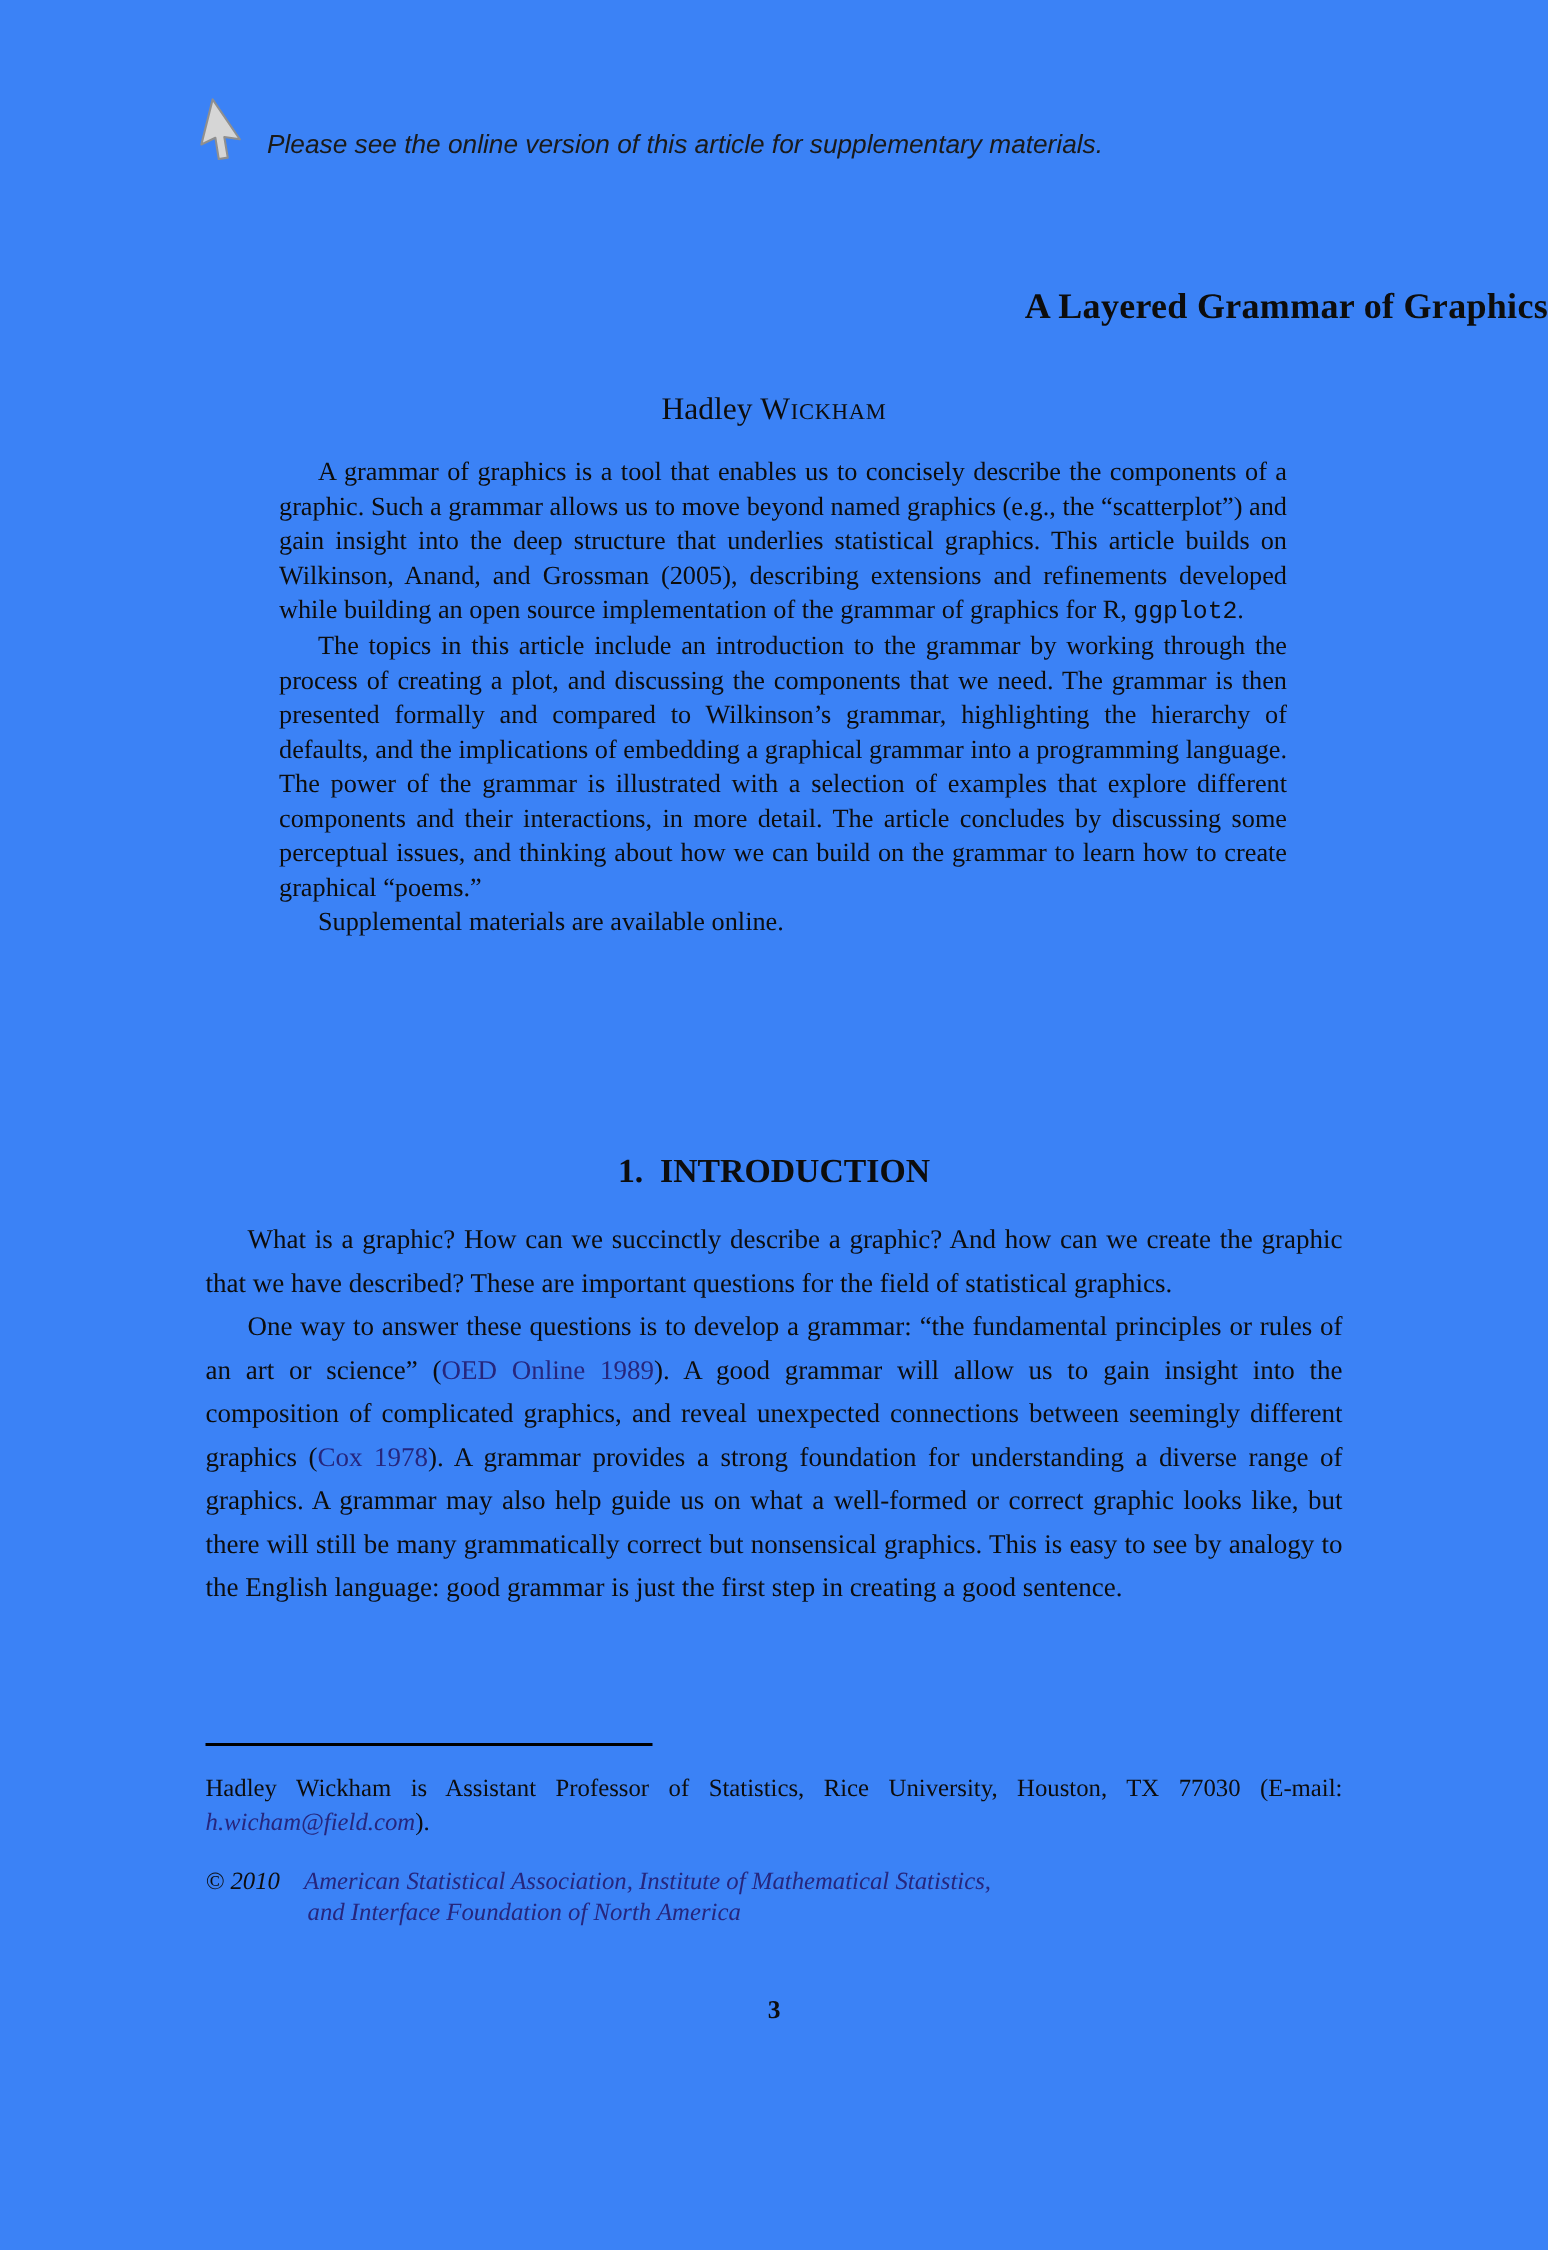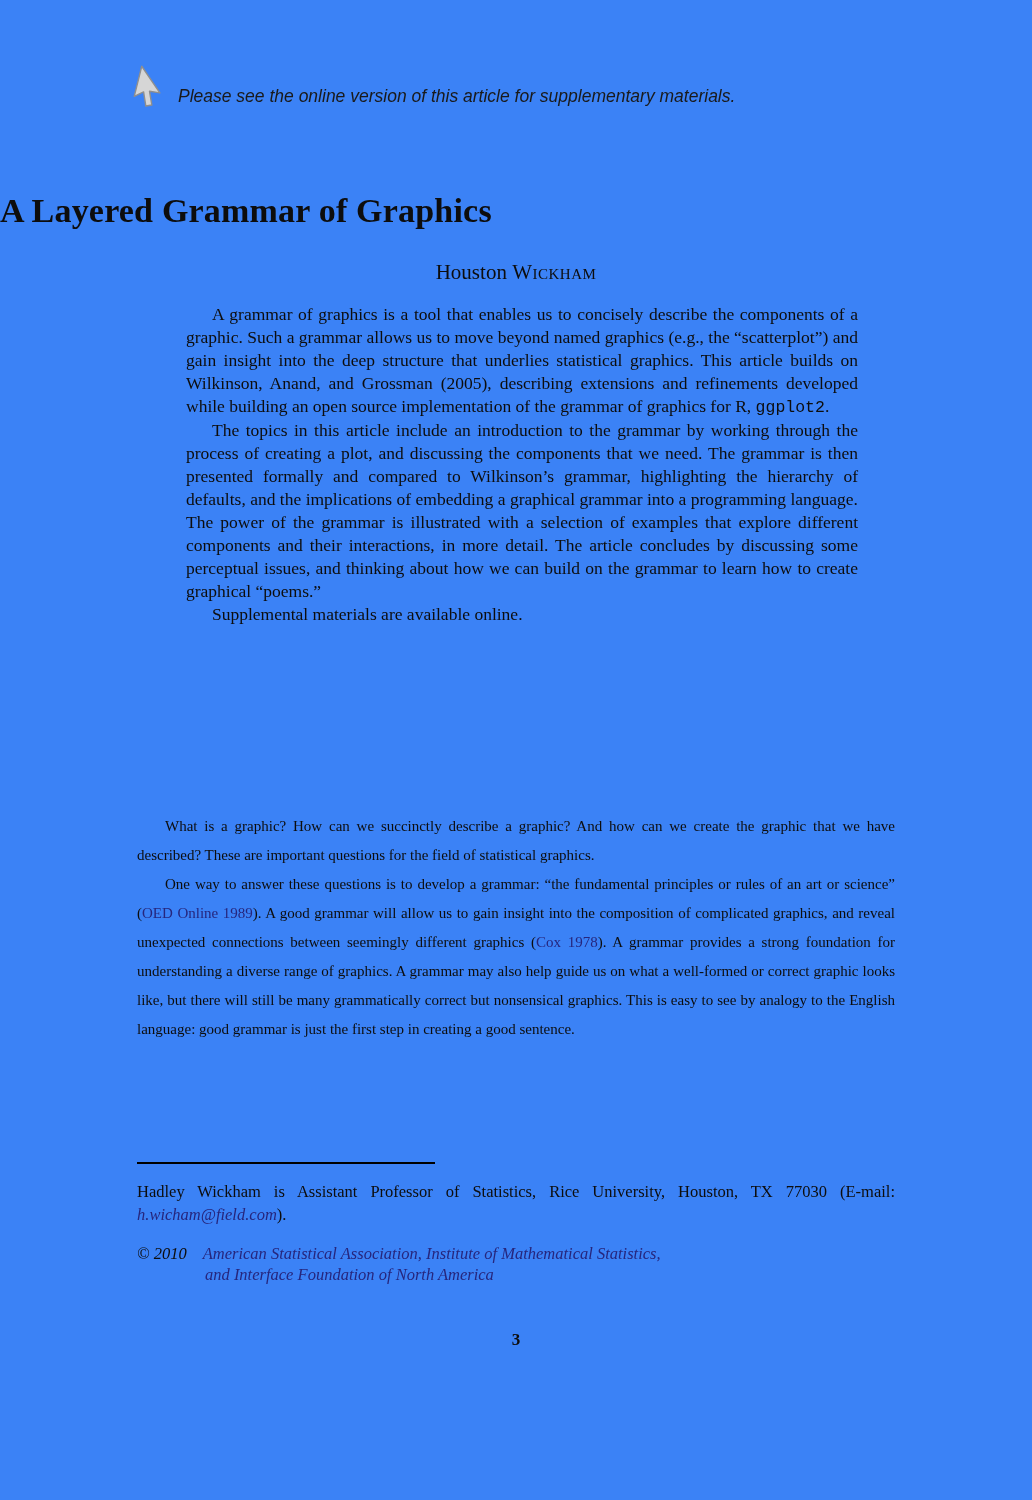--- a/index.html
+++ b/index.html
@@ -32,22 +32,22 @@
     margin-left: 8px;
     color: #1a1a1a;
   }
 
   
   .paper-title {
     position: absolute;
     top: 192px;
     left: 0;
     width: 100%;
-    text-align: left;
-    font-size: 34px;
+    text-align: right;
+    font-size: 24px;
     font-weight: bold;
     letter-spacing: 0.2px;
     margin: 0;
   }
   .author-line {
     position: absolute;
     top: 260px;
     left: 0;
     width: 100%;
     text-align: center;
@@ -88,21 +88,21 @@
     text-align: center;
     font-size: 22.5px;
     font-weight: bold;
     margin: 0;
   }
   .intro-body {
     position: absolute;
     top: 812px;
     left: 137px;
     width: 758px;
-    font-size: 15px;
+    font-size: 18px;
     line-height: 29px;
     text-align: justify;
   }
   .intro-body p { margin: 0; text-indent: 28px; }
 
   
   .footnote-rule {
     position: absolute;
     top: 1162px;
     left: 137px;
@@ -155,29 +155,30 @@
   <div class="supp-note">
     <span class="cursor-icon">
       <svg viewBox="0 0 20 24" width="40" height="54" style="transform: rotate(14deg);">
         <path d="M3 1 L3 16.5 L7 13.2 L9.8 19.8 L12.6 18.6 L9.8 12.2 L15 11.7 Z" fill="#d6d6d6" stroke="#8f8f8f" stroke-width="0.7" stroke-linejoin="round"></path>
       </svg>
     </span>
     <span class="note-text">Please see the online version of this article for supplementary materials.</span>
   </div>
 
   <h1 class="paper-title">A Layered Grammar of Graphics</h1>
-  <div class="author-line"><span>Houston</span>&nbsp;<span class="author-last">Wickham</span></div>
+  <div class="author-line"><span>Hadley</span>&nbsp;<span class="author-last">Wickham</span></div>
 
   <div class="abstract">
     <p><span>A grammar of graphics is a tool that enables us to concisely describe the components of a graphic. Such a grammar allows us to move beyond named graphics (e.g., the “scatterplot”) and gain insight into the deep structure that underlies statistical graphics. This article builds on Wilkinson, Anand, and Grossman (2005), describing extensions and refinements developed while building an open source implementation of the grammar of graphics for R, </span><span class="inline-code">ggplot2</span><span>.</span></p>
     <p>The topics in this article include an introduction to the grammar by working through the process of creating a plot, and discussing the components that we need. The grammar is then presented formally and compared to Wilkinson’s grammar, highlighting the hierarchy of defaults, and the implications of embedding a graphical grammar into a programming language. The power of the grammar is illustrated with a selection of examples that explore different components and their interactions, in more detail. The article concludes by discussing some perceptual issues, and thinking about how we can build on the grammar to learn how to create graphical “poems.”</p>
     <p>Supplemental materials are available online.</p>
   </div>
 
 
+  <h2 class="section-heading"><span>1.</span>&nbsp;&nbsp;<span>INTRODUCTION</span></h2>
 
   <div class="intro-body">
     <p>What is a graphic? How can we succinctly describe a graphic? And how can we create the graphic that we have described? These are important questions for the field of statistical graphics.</p>
     <p><span>One way to answer these questions is to develop a grammar: “the fundamental principles or rules of an art or science” (</span><span class="navy">OED Online 1989</span><span>). A good grammar will allow us to gain insight into the composition of complicated graphics, and reveal unexpected connections between seemingly different graphics (</span><span class="navy">Cox 1978</span><span>). A grammar provides a strong foundation for understanding a diverse range of graphics. A grammar may also help guide us on what a well-formed or correct graphic looks like, but there will still be many grammatically correct but nonsensical graphics. This is easy to see by analogy to the English language: good grammar is just the first step in creating a good sentence.</span></p>
   </div>
 
   <hr class="footnote-rule">
   <div class="footnote"><span>Hadley Wickham is Assistant Professor of Statistics, Rice University, Houston, TX 77030 (E-mail: </span><span class="navy email">h.wicham@field.com</span><span>).</span></div>
 
   <div class="imprint">

